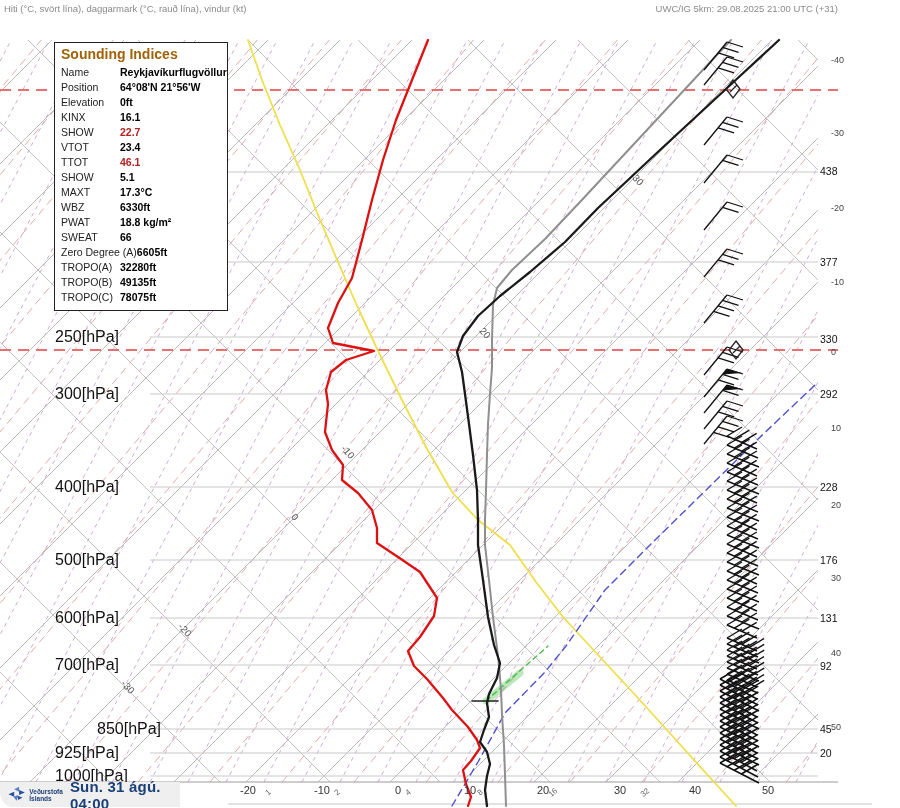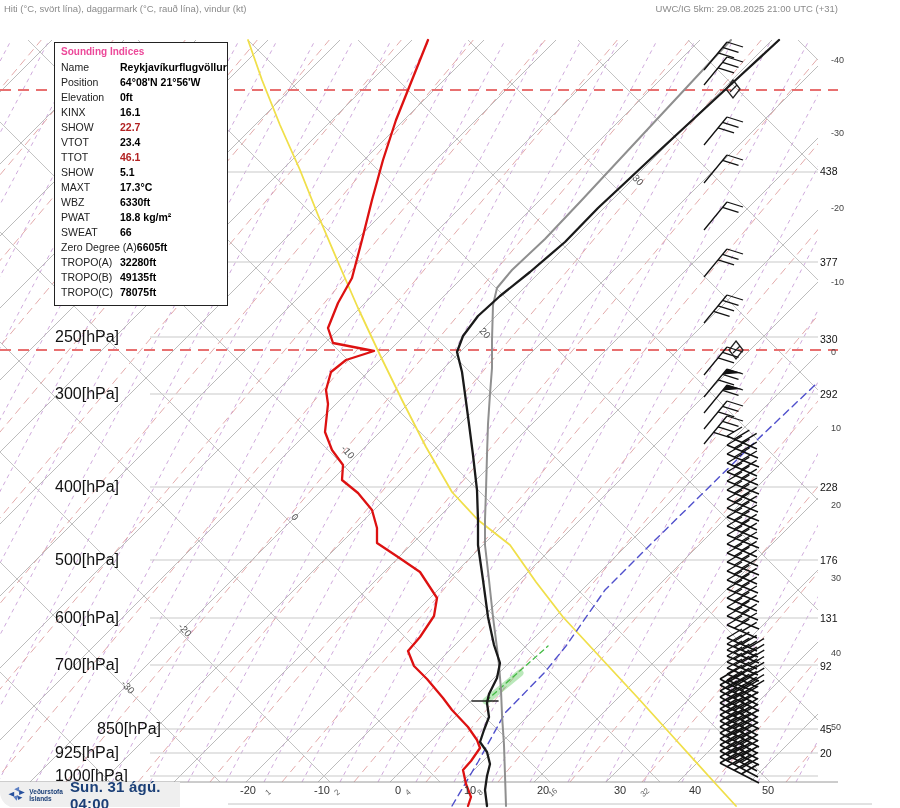--- a/index.html
+++ b/index.html
@@ -9,21 +9,21 @@
   #hdrR{right:62px;}
   #plot{position:absolute;left:0;top:0;}
   .plbl{position:absolute;left:55px;font-size:16px;color:#111;transform:translateY(-50%);white-space:nowrap;}
   .hlbl{position:absolute;left:820px;font-size:10.5px;color:#111;transform:translateY(-50%);}
   .elbl{position:absolute;left:831px;font-size:9px;color:#444;transform:translateY(-50%);}
   .blbl{position:absolute;top:784px;font-size:11px;color:#333;transform:translateX(-50%);}
   .mlbl{position:absolute;top:788px;font-size:8px;color:#666;transform:translateX(-50%) rotate(-40deg);}
   .illbl{position:absolute;font-size:10px;color:#555;transform:translate(-50%,-50%) rotate(48deg);white-space:nowrap;}
   #idxbox{position:absolute;left:54px;top:42px;width:174px;background:#fff;border:1px solid #222;
           padding:3px 4px 5px 6px;box-sizing:border-box;z-index:5;}
-  #idxbox .bt{font-size:10px;font-weight:bold;color:#ec4899;margin-bottom:3px;}
+  #idxbox .bt{font-size:14px;font-weight:bold;color:#a16207;margin-bottom:3px;}
   #idxbox .row{font-size:10.5px;line-height:15px;white-space:nowrap;}
   #idxbox .lbl{display:inline-block;min-width:59px;color:#222;}
   #idxbox .val{font-weight:bold;color:#000;}
   #idxbox .val.red{color:#b22222;}
   #datebar{position:absolute;left:0;top:782px;width:180px;height:25px;background:#efefef;
            display:flex;align-items:center;z-index:6;}
   #orgtxt{font-size:6.5px;line-height:7px;font-weight:bold;color:#1b3f77;margin-left:2px;}
   #datetxt{font-size:15px;font-weight:bold;color:#1b3f77;margin-left:7px;letter-spacing:.2px;}
   #logo{margin-left:6px;}
 </style>

